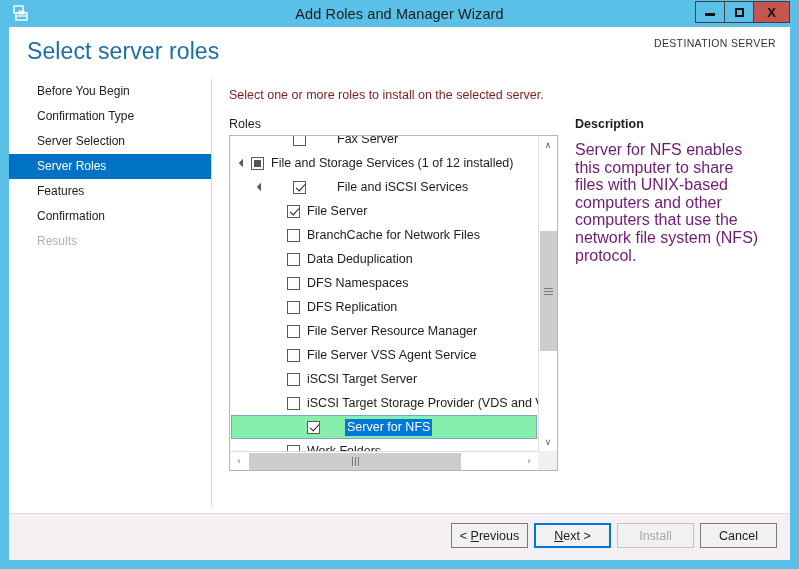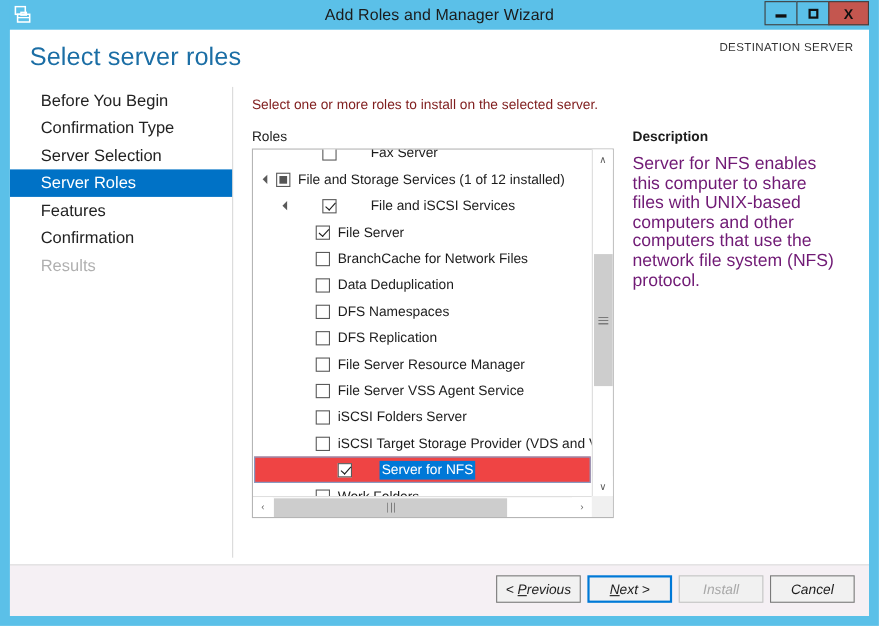--- a/index.html
+++ b/index.html
@@ -135,21 +135,21 @@
     top: 0;
     width: 203px;
     height: 428px;
     border-right: 1px solid #d9d9d9;
     box-sizing: border-box;
   }
   .nav-item {
     height: 25px;
     line-height: 25px;
     padding-left: 28px;
-    font-size: 15px;
+    font-size: 12px;
     color: #222222;
     box-sizing: border-box;
     white-space: nowrap;
   }
   .nav-item.active {
     background: #0072c6;
     color: #ffffff;
   }
   .nav-item.disabled {
     color: #b0b0b0;
@@ -225,21 +225,21 @@
   .tree-row {
     position: relative;
     height: 24px;
     display: flex;
     align-items: center;
     white-space: nowrap;
     font-size: 12.5px;
     color: #1c1c1c;
   }
   .tree-row.selected {
-    background: #ef4444;
+    background: #86efac;
     border: 1px solid #7da2ce;
     box-sizing: border-box;
     margin: 0 1px;
     height: 24px;
     gap: 18px;
   }
   .tw {
     width: 14px;
     height: 14px;
     flex: 0 0 14px;
@@ -412,21 +412,20 @@
     border: 1px solid #7a7a7a;
     background: #f1f1f1;
     font-size: 12.5px;
     color: #1c1c1c;
     font-family: "Liberation Sans", sans-serif;
     display: flex;
     align-items: center;
     justify-content: center;
     box-sizing: border-box;
     padding: 0;
-    font-style: italic;
   }
   .btn.focus {
     border: 2px solid #0078d7;
   }
   .btn.disabled {
     color: #a8a8a8;
     border-color: #c4c4c4;
     background: #f1f1f1;
   }
   .ul { text-decoration: underline; }
@@ -532,21 +531,21 @@
                   <span>File Server Resource Manager</span>
                 </div>
                 <div class="tree-row indent-2">
                   <span class="tw"></span>
                   <span class="cb"></span>
                   <span>File Server VSS Agent Service</span>
                 </div>
                 <div class="tree-row indent-2">
                   <span class="tw"></span>
                   <span class="cb"></span>
-                  <span>iSCSI Folders Server</span>
+                  <span>iSCSI Target Server</span>
                 </div>
                 <div class="tree-row indent-2">
                   <span class="tw"></span>
                   <span class="cb"></span>
                   <span>iSCSI Target Storage Provider (VDS and VSS</span>
                 </div>
                 <div class="tree-row indent-2 selected">
                   <span class="tw"></span>
                   <span class="cb checked"></span>
                   <span class="lbl-sel">Server for NFS</span>

